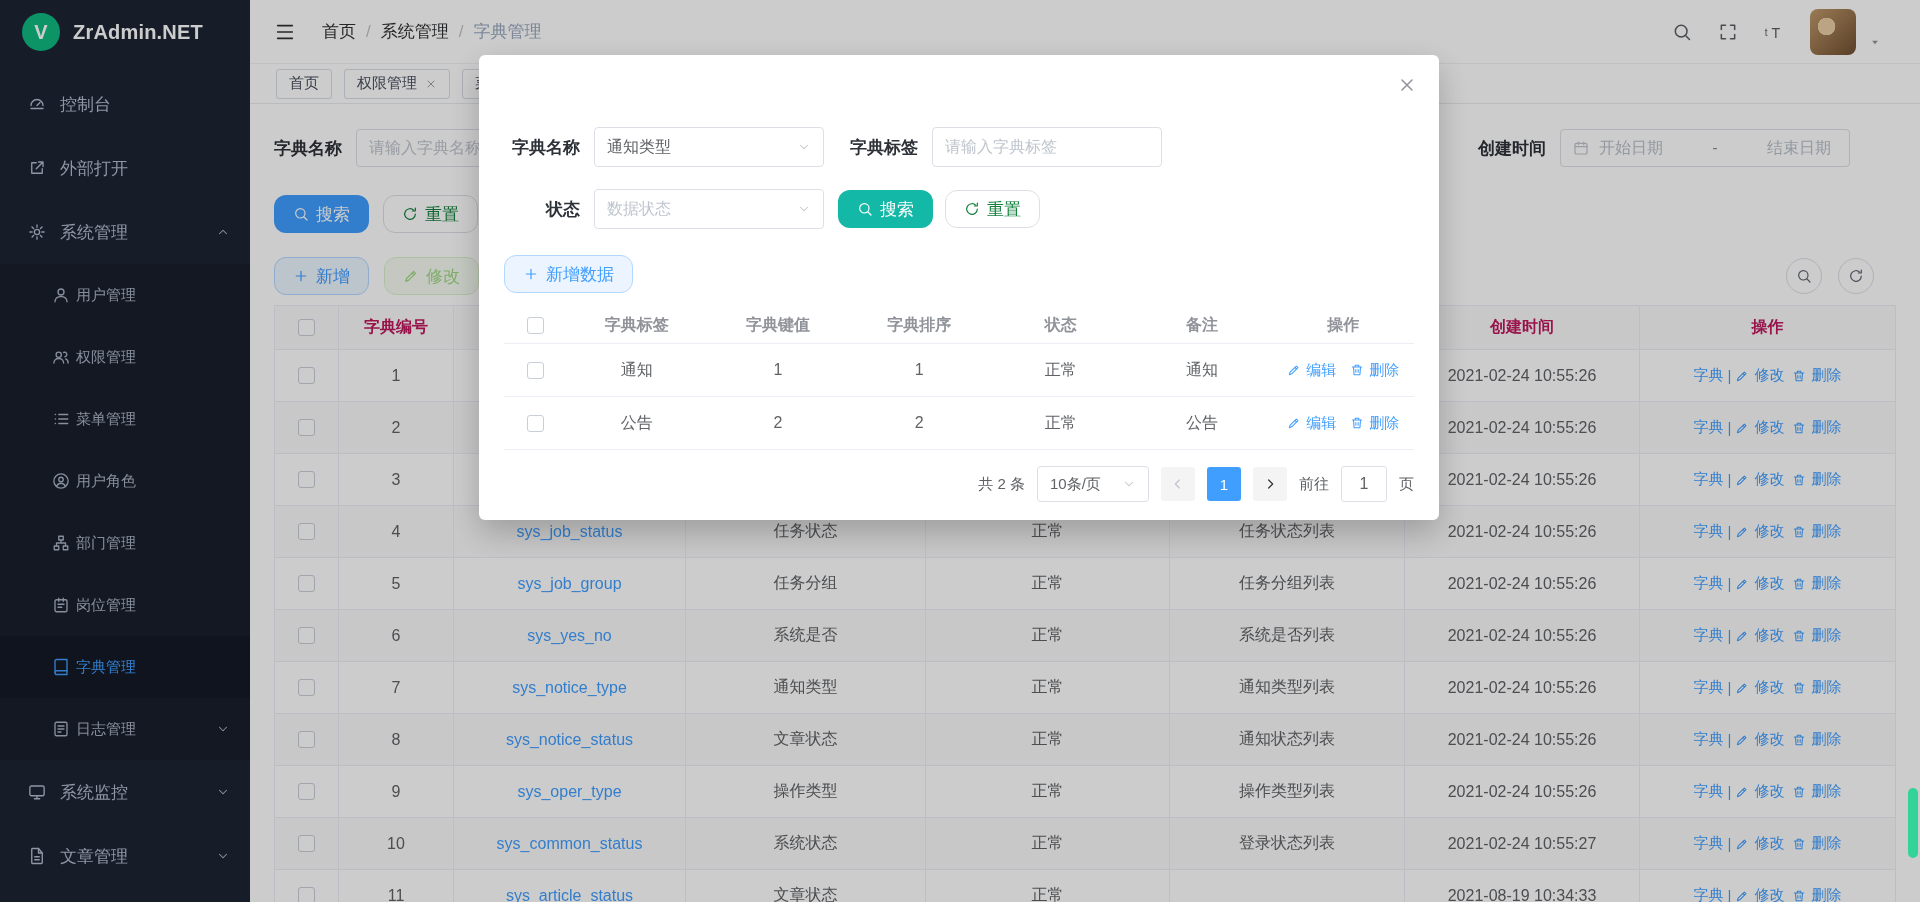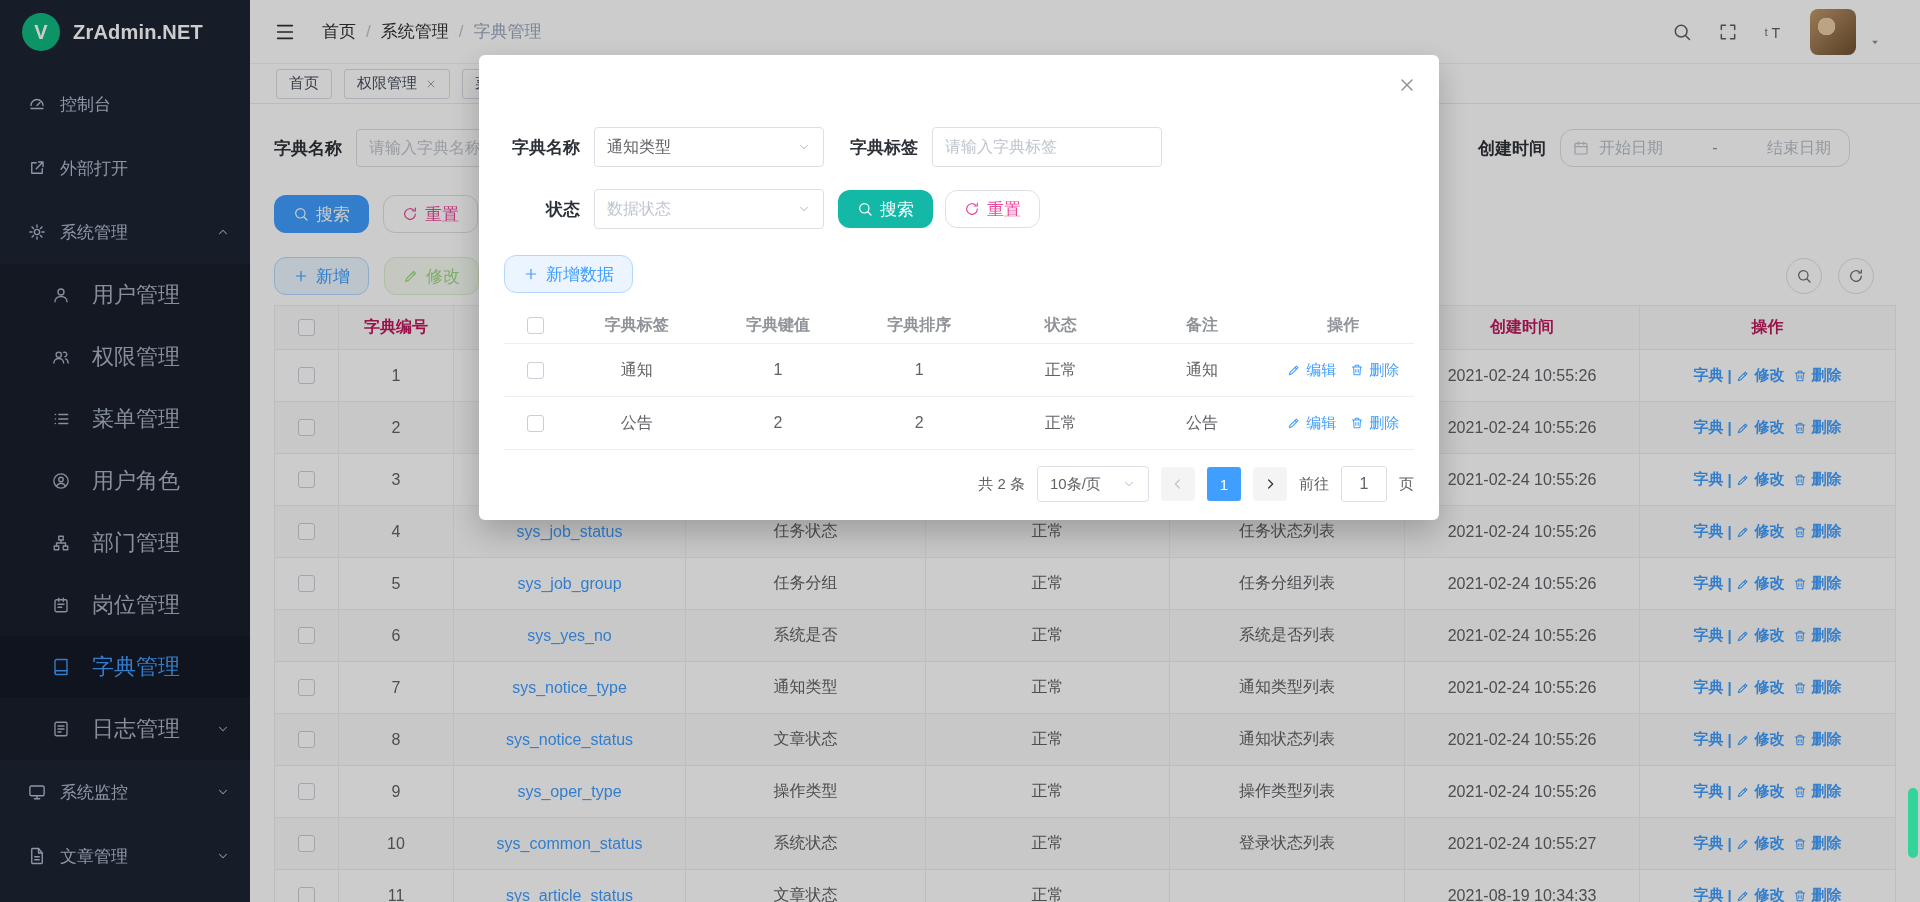--- a/index.html
+++ b/index.html
@@ -17,21 +17,21 @@
   .chev { width:14px; height:14px; margin-left:auto; }
   .iph { display:inline-flex; align-items:center; }
 
   
   .sidebar { position:fixed; left:0; top:0; width:250px; height:902px; background:#1d2434; z-index:10; }
   .logo { height:64px; display:flex; align-items:center; gap:13px; padding-left:22px; }
   .logo-badge { width:38px; height:38px; border-radius:50%; background:#10b981; color:#fff; display:flex; align-items:center; justify-content:center; font-weight:bold; font-size:20px; }
   .logo-text { color:#fff; font-size:20px; font-weight:bold; letter-spacing:.2px; }
   .menu { padding-top:8px; }
   .menu-item { height:64px; display:flex; align-items:center; gap:14px; padding:0 20px 0 28px; color:#b4bdcd; font-size:17px; cursor:pointer; }
-  .submenu-item { height:62px; display:flex; align-items:center; gap:22px; padding:0 20px 0 52px; color:#a9b2c4; font-size:22px; background:#191f2c; cursor:pointer; }
+  .submenu-item { height:62px; display:flex; align-items:center; gap:6px; padding:0 20px 0 52px; color:#a9b2c4; font-size:15px; background:#191f2c; cursor:pointer; }
   .submenu-item.active { color:#409eff; background:#131927; }
 
   
   .main { margin-left:250px; background:#fff; min-height:902px; }
   .topbar { height:64px; background:#fff; display:flex; align-items:center; padding:0 38px 0 24px; border-bottom:1px solid #f0f2f6; }
   .hamburger { color:#303133; display:flex; cursor:pointer; }
   .breadcrumb { display:flex; align-items:center; gap:10px; margin-left:26px; font-size:17px; }
   .bc-sep { color:#c0c4cc; }
   .bc-item { color:#303133; cursor:pointer; }
   .bc-last { color:#97a8be; }
@@ -47,41 +47,41 @@
   .tab-close { display:flex; color:#8d939e; cursor:pointer; }
   .tc { width:12px; height:12px; }
 
   
   .content { padding:25px 24px 0; }
   .filter-row { display:flex; align-items:center; }
   .f-label { font-weight:bold; font-size:17px; color:#2d3138; white-space:nowrap; }
   .input { height:38px; border-radius:4px; background:#fff; color:#606266; font-size:16px; padding:0 12px; }
   .name-input { width:250px; margin-left:14px; }
   .filter-right { margin-left:auto; margin-right:46px; display:flex; align-items:center; }
-  .date-range { width:290px; height:38px; margin-left:14px; border:1px solid #dcdfe6; border-radius:13px; background:#fff; display:flex; align-items:center; padding:0 12px; color:#b9c0ca; font-size:16px; }
+  .date-range { width:290px; height:38px; margin-left:14px; border:1px solid #dcdfe6; border-radius:4px; background:#fff; display:flex; align-items:center; padding:0 12px; color:#b9c0ca; font-size:16px; }
   .cal { color:#c0c4cc; display:flex; margin-right:10px; }
   .dr-sep { flex:1; text-align:center; color:#8b919b; }
   .dr-end { margin-right:6px; }
 
   .action-row1 { margin-top:28px; display:flex; gap:14px; }
   .action-row2 { margin-top:24px; display:flex; gap:15px; align-items:center; }
   .btn { height:38px; border:1px solid transparent; border-radius:12px; display:inline-flex; align-items:center; gap:7px; padding:0 18px; font-size:17px; cursor:pointer; font-family:inherit; white-space:nowrap; }
   .btn-primary { background:#409eff; color:#fff; }
-  .btn-plain { background:#fff; border-color:#dcdfe6; color:#ec4899; }
+  .btn-plain { background:#fff; border-color:#dcdfe6; color:#15803d; }
   .btn-teal { background:#14b8a6; color:#fff; }
   .btn-lblue { background:#ecf5ff; border-color:#b3d8ff; color:#409eff; }
   .btn-lgreen { background:#f0f9eb; border-color:#c2e7b0; color:#67c23a; opacity:.62; }
   .row2-right { margin-left:auto; display:flex; gap:16px; margin-right:22px; }
   .circle-btn { width:36px; height:36px; border-radius:50%; border:1px solid #dcdfe6; background:#fff; color:#5f6672; display:flex; align-items:center; justify-content:center; cursor:pointer; }
 
   
   .dict-table { margin-top:10px; background:#fff; border:1px solid #ebeef5; font-size:16px; color:#606266; }
   .tr { display:grid; grid-template-columns:64px 115px 232px 240px 244px 235px 235px 1fr; }
   .td { min-height:51px; display:flex; align-items:center; justify-content:center; border-right:1px solid #ebeef5; padding:0 6px; text-align:center; }
-  .td:last-child { border-right:none;font-weight:bold; }
+  .td:last-child { border-right:none; }
   .tr.th .td { min-height:43px; height:43px; background:#fafafa; color:#be185d; font-weight:bold; }
   .tr.row { border-top:1px solid #ebeef5; }
   .tr.row.striped { background:#fafafa; }
   .checkbox { width:17px; height:17px; border:1px solid #c9ced8; border-radius:3px; background:#fff; display:inline-block; cursor:pointer; }
   .link { color:#409eff; display:inline-flex; align-items:center; gap:5px; cursor:pointer; }
   .actions { font-size:15px; }
   .actions .link { margin:0 4px; }
   .asep { color:#409eff; }
 
   

